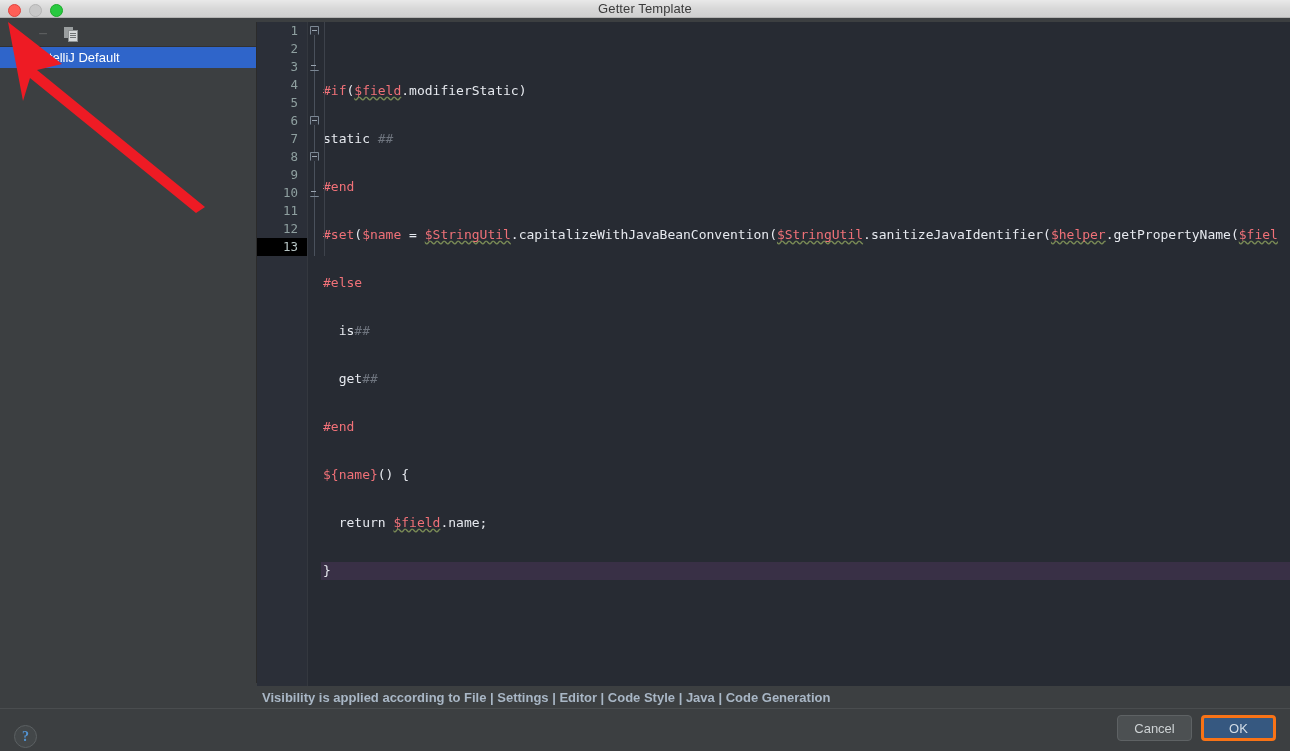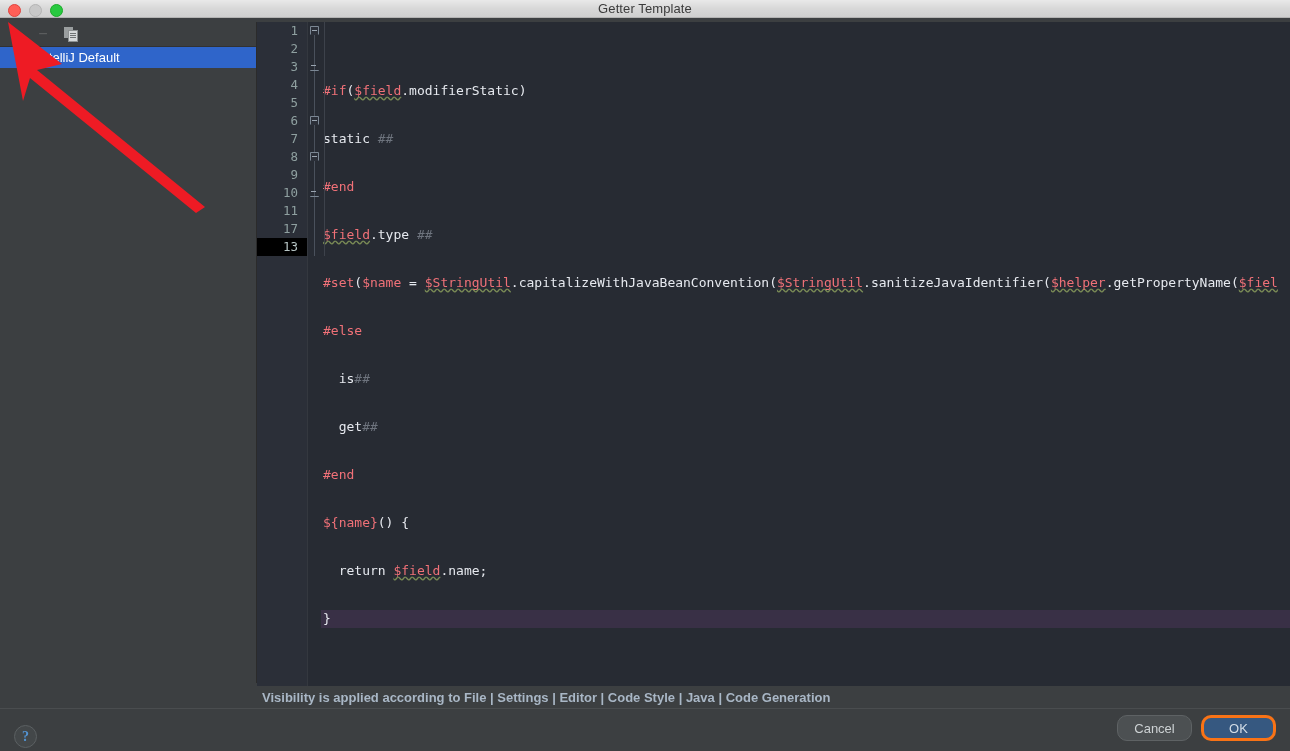--- a/index.html
+++ b/index.html
@@ -176,21 +176,21 @@
     width: 23px; height: 23px; border-radius: 50%;
     border: 1px solid #5b6062;
     background: #434749;
     display: flex; align-items: center; justify-content: center;
     color: #5394d4; font-size: 14px; font-weight: bold;
     font-family: "Liberation Serif", serif;
   }
   .btn {
     position: absolute; top: 715px;
     height: 26px;
-    border-radius: 10px;
+    border-radius: 4px;
     display: flex; align-items: center; justify-content: center;
     font-size: 13px;
   }
   .btn.cancel {
     left: 1117px; width: 75px;
     background: #4c5052; border: 1px solid #5e6264;
     color: #cdd2d4;
   }
   .btn.ok {
     left: 1201px; width: 75px;
@@ -247,21 +247,21 @@
       <div class="gline">2</div>
       <div class="gline">3</div>
       <div class="gline">4</div>
       <div class="gline">5</div>
       <div class="gline">6</div>
       <div class="gline">7</div>
       <div class="gline">8</div>
       <div class="gline">9</div>
       <div class="gline">10</div>
       <div class="gline">11</div>
-      <div class="gline">17</div>
+      <div class="gline">12</div>
       <div class="gline cur">13</div>
     </div>
 
     <div class="folds">
       <div class="fold-line" style="top:4px;height:230px;"></div>
       <div class="fold-row">
           <span class="fold-box start"></span>
         </div>
       <div class="fold-row"></div>
       <div class="fold-row">
@@ -284,21 +284,20 @@
       <div class="fold-row"></div>
       <div class="fold-row"></div>
     </div>
 
     <div class="code">
       <div class="indent-guide" style="left:3px; top:0; height:234px;"></div>
 
       <div class="cline"><span class="t-dir">#if</span><span class="t-punc">(</span><span class="t-var squig">$field</span><span class="t-plain">.modifierStatic</span><span class="t-punc">)</span></div>
       <div class="cline"><span class="t-plain">static </span><span class="t-cmt">##</span></div>
       <div class="cline"><span class="t-dir">#end</span></div>
-      <div class="cline"><span class="t-var squig">$field</span><span class="t-plain">.type </span><span class="t-cmt">##</span></div>
       <div class="cline"><span class="t-dir">#set</span><span class="t-punc">(</span><span class="t-var">$name</span><span class="t-plain"> = </span><span class="t-var squig">$StringUtil</span><span class="t-plain">.capitalizeWithJavaBeanConvention</span><span class="t-punc">(</span><span class="t-var squig">$StringUtil</span><span class="t-plain">.sanitizeJavaIdentifier</span><span class="t-punc">(</span><span class="t-var squig">$helper</span><span class="t-plain">.getPropertyName</span><span class="t-punc">(</span><span class="t-var squig">$fiel</span></div>
       <div class="cline"><span class="t-dir">#else</span></div>
       <div class="cline"><span class="t-plain">  is</span><span class="t-cmt">##</span></div>
       <div class="cline"><span class="t-plain">  get</span><span class="t-cmt">##</span></div>
       <div class="cline"><span class="t-dir">#end</span></div>
       <div class="cline"><span class="t-dir">${name}</span><span class="t-punc">() {</span></div>
       <div class="cline"><span class="t-plain">  return </span><span class="t-var squig">$field</span><span class="t-plain">.name;</span></div>
       <div class="cline cur"><span class="t-punc">}</span></div>
 
       

